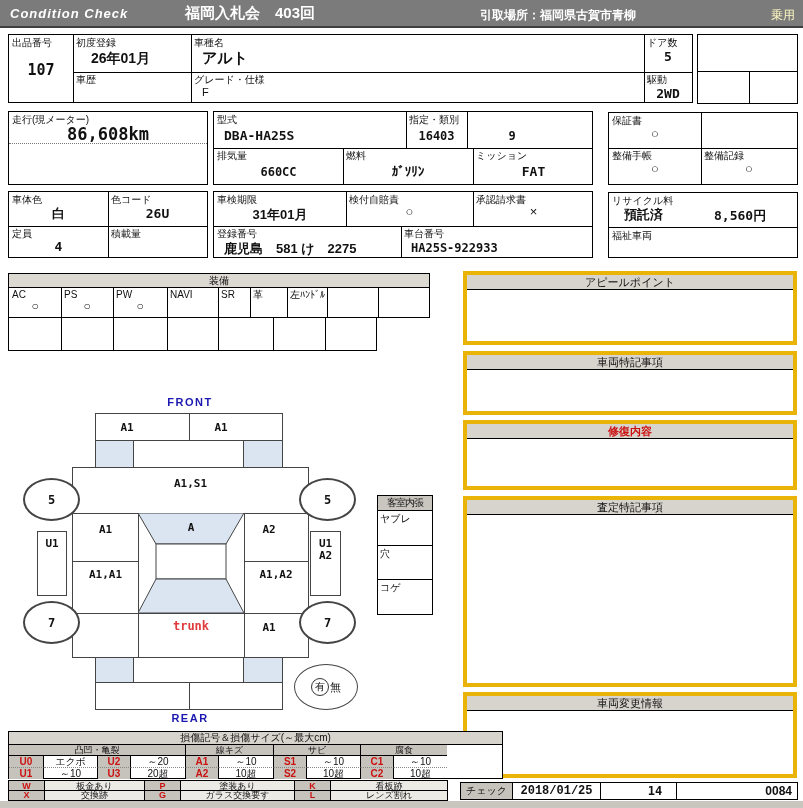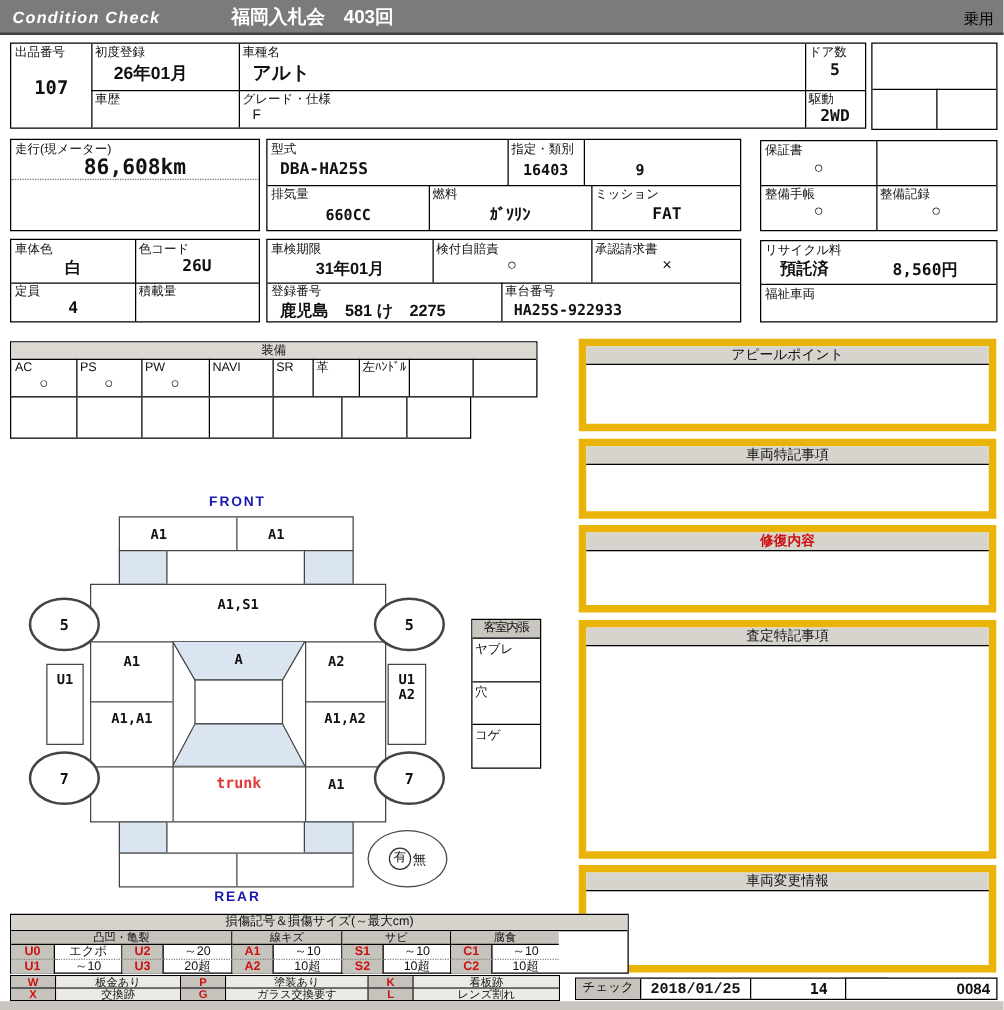--- a/index.html
+++ b/index.html
@@ -23,40 +23,41 @@
   .blue{background:#dbe5f1}
   .dvl{position:absolute;width:1px;background:#444}
   .dhl{position:absolute;height:1px;background:#444}
   .dlb{position:absolute;font-family:"DejaVu Sans Mono",monospace;font-weight:bold;font-size:11px;white-space:nowrap}
   .wheel{position:absolute;border:2px solid #444;border-radius:50%;background:#fff;display:flex;
          align-items:center;justify-content:center;font-family:"DejaVu Sans Mono",monospace;
          font-weight:bold;font-size:12px;box-sizing:border-box}
   .blu{color:#1a18b0}
   .red{color:#cc1111}
   
-  .sec{position:absolute;border:6px solid #eab308;background:#fff;box-sizing:border-box}
+  .sec{position:absolute;border:4px solid #eab308;background:#fff;box-sizing:border-box}
   .sec .hd{height:14px;background:#d7d4cd;border-bottom:1px solid #000;text-align:center;
            font-size:11px;line-height:14px;overflow:hidden}
   .gryhd{background:#c9c6bf;border-bottom:1px solid #000;text-align:center;overflow:hidden}
   
   .lgrow{display:flex}
   .lgc{box-sizing:border-box;border-right:1px solid #000;text-align:center;overflow:hidden;white-space:nowrap}
   .lgc:last-child{border-right:none}
   .code{background:#c6c3bc;color:#cc1111;font-weight:bold}
   .grp{background:#c6c3bc}
 </style>
 </head>
 <body>
 
 <div id="page">
 
   <div class="topbar">
     <span style="left:10px;top:6px;font-size:13px;font-style:italic;font-weight:bold;letter-spacing:1px">Condition  Check</span>
     <span style="left:185px;top:4px;font-size:15px;font-weight:bold">福岡入札会　403回</span>
-    <span style="right:8px;top:7px;font-size:12px;color:#000000">乗用</span>
+    <span style="left:480px;top:7px;font-size:12px;font-weight:bold">引取場所：福岡県古賀市青柳</span>
+    <span style="right:8px;top:7px;font-size:12px;color:#fef9c3">乗用</span>
   </div>
 
   <div class="bx" style="left:8px;top:34px;width:685px;height:69px">
     <div class="vl" style="left:64px;top:0;height:67px"></div>
     <div class="vl" style="left:182px;top:0;height:67px"></div>
     <div class="vl" style="left:635px;top:0;height:67px"></div>
     <div class="hl" style="left:64px;top:37px;width:619px"></div>
     <div class="lb" style="left:3px;top:2px">出品番号</div>
     <div class="vv ctr" style="left:0;top:26px;width:64px;font-size:15px">107</div>
     <div class="lb" style="left:67px;top:2px">初度登録</div>

